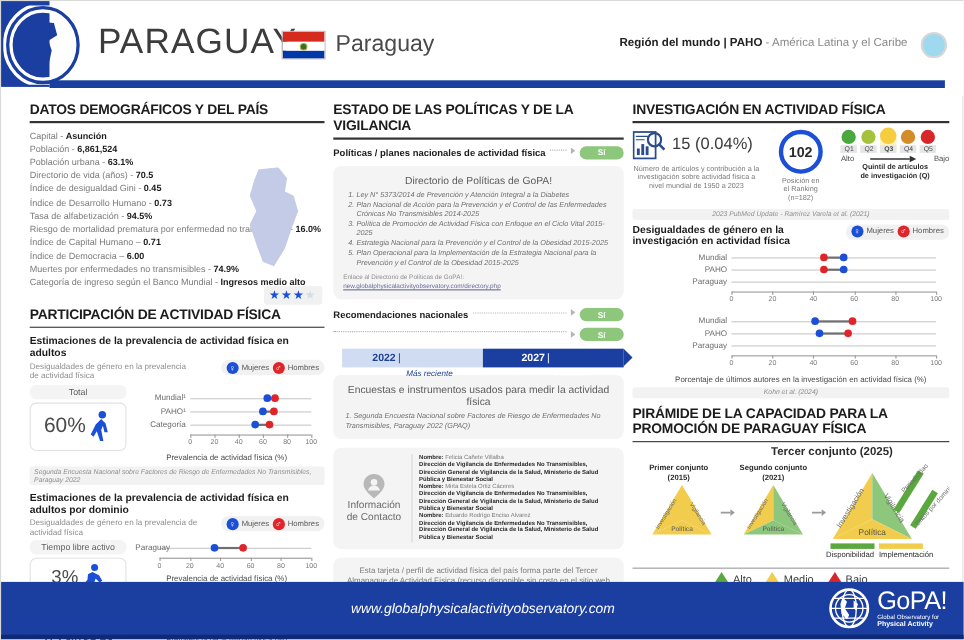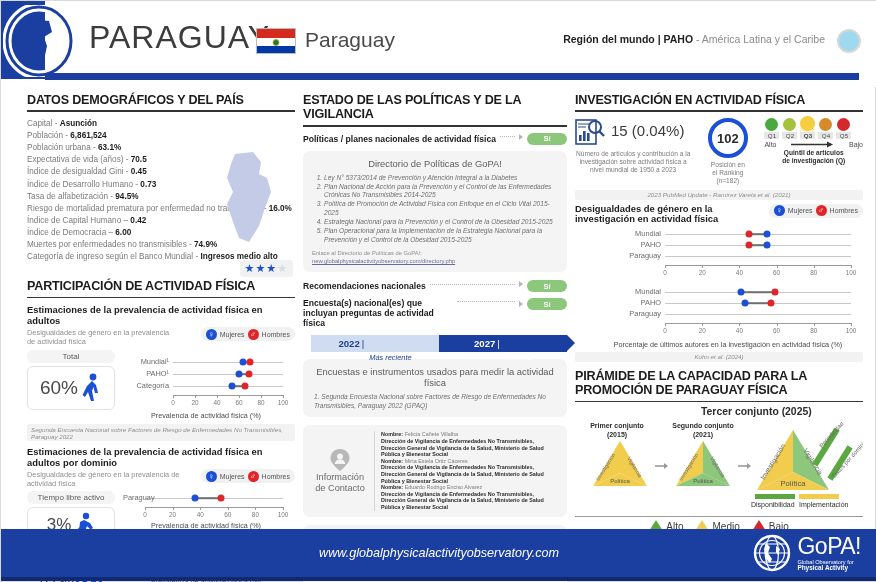--- a/index.html
+++ b/index.html
@@ -163,26 +163,26 @@
   <div class="col col1">
 
     <div class="sec-title">DATOS DEMOGRÁFICOS Y DEL PAÍS</div>
     <div class="sec-rule"></div>
 
     <div class="demo-wrap">
       <div class="demo-list" id="demo-list">
           <div><span>Capital - </span><b>Asunción</b></div>
           <div><span>Población - </span><b>6,861,524</b></div>
           <div><span>Población urbana - </span><b>63.1%</b></div>
-          <div><span>Expectativa de vida (años) - </span><b>70.5</b></div>
+          <div><span>Directorio de vida (años) - </span><b>70.5</b></div>
           <div><span>Índice de desigualdad Gini - </span><b>0.45</b></div>
           <div><span>Índice de Desarrollo Humano - </span><b>0.73</b></div>
           <div><span>Tasa de alfabetización - </span><b>94.5%</b></div>
           <div class="wrap2"><span>Riesgo de mortalidad prematura por enfermedad no transmisible - </span><b>16.0%</b></div>
-          <div><span>Índice de Capital Humano – </span><b>0.42</b></div>
+          <div><span>Índice de Capital Humano – </span><b>0.71</b></div>
           <div><span>Índice de Democracia – </span><b>6.00</b></div>
           <div><span>Muertes por enfermedades no transmisibles - </span><b>74.9%</b></div>
           <div><span>Categoría de ingreso según el Banco Mundial - </span><b>Ingresos medio alto</b></div>
         </div>
       <svg class="py-map" viewBox="0 0 62 92">
         <path d="M20 2 L38 0 L46 10 L44 22 L52 26 L56 40 L50 56 L44 74 L34 90 L24 86 L18 70 L12 52 L18 40 L12 26 L16 12 Z" fill="#c3cbe6"></path>
       </svg>
       <div class="stars">
         <span>★</span><span>★</span><span>★</span><span class="off">★</span>
       </div>
@@ -364,21 +364,20 @@
     </div>
 
     <div class="policy-row" style="margin-top:8px;">
       <span>Recomendaciones nacionales</span>
       <span class="dotted"></span>
       <span class="arrowhead"></span>
       <span class="badge-si">Sí</span>
     </div>
 
     <div class="policy-row" style="margin-top:6px;align-items:flex-start;">
-      <span style="width:150px;line-height:10px;">Encuesta(s) nacional(es) que incluyan preguntas de actividad física</span>
       <span class="dotted" style="top:3px;"></span>
       <span class="arrowhead" style="top:3px;"></span>
       <span class="badge-si">Sí</span>
     </div>
 
     <div class="chev" style="margin-top:7px;margin-left:8px;">
       <div class="chev-a">
         <b>2022</b>
         <span style="margin:0 2px;">|</span>
           <i>Más reciente</i>

